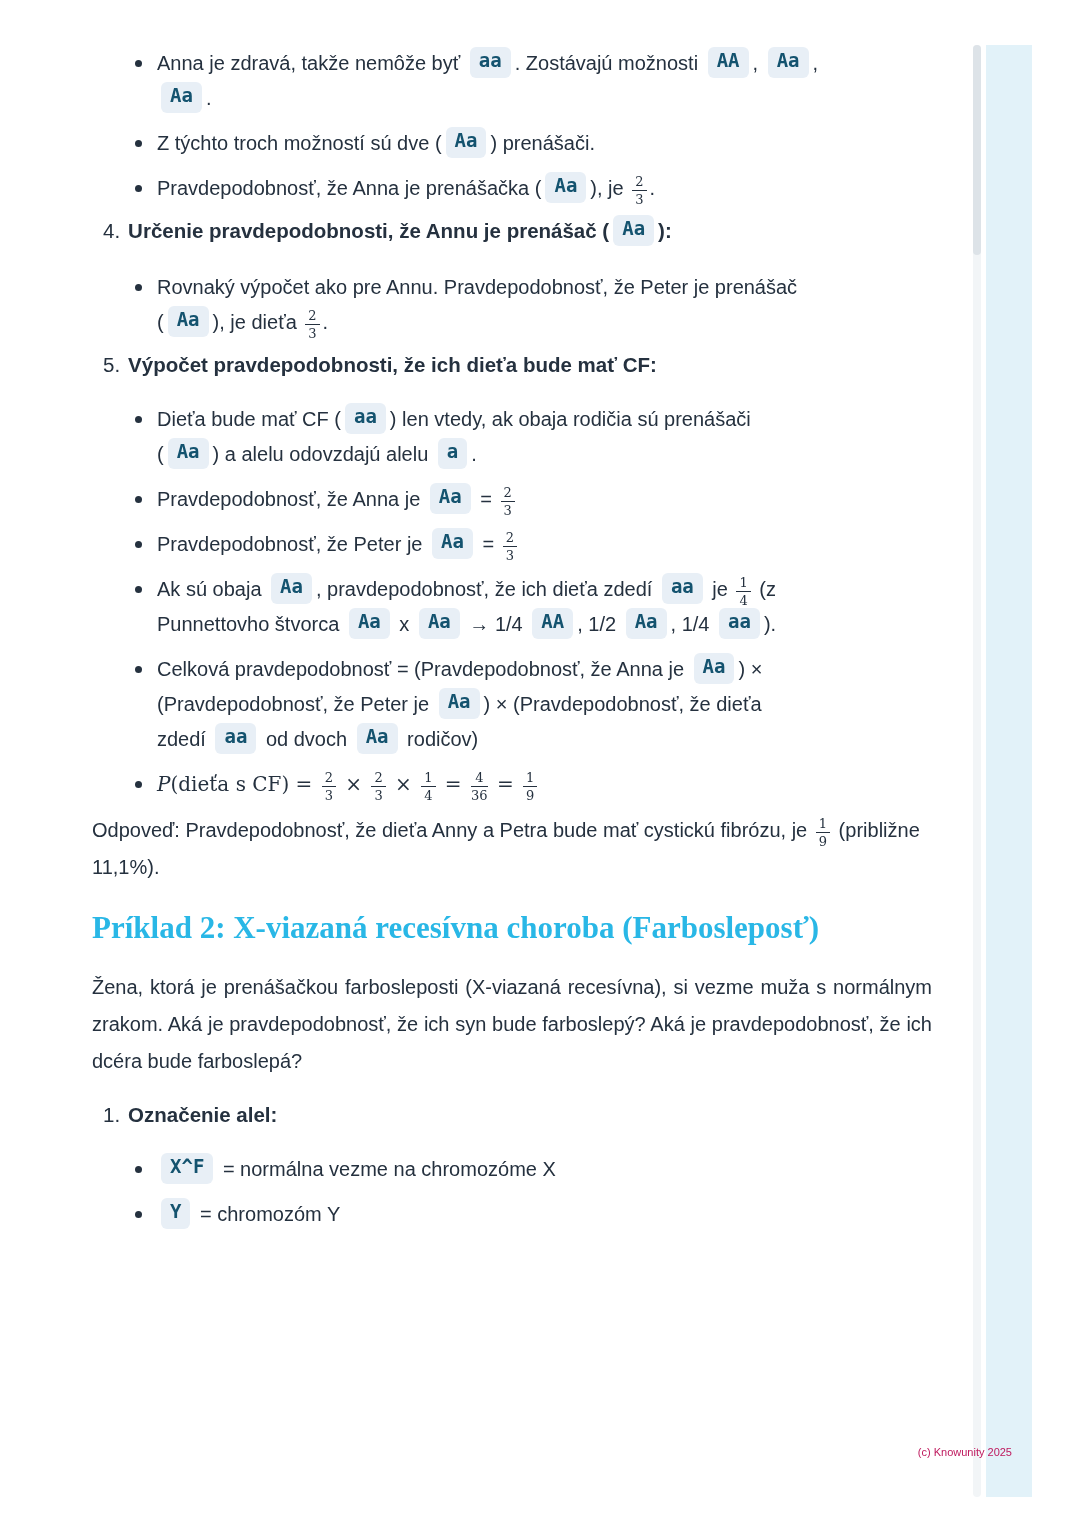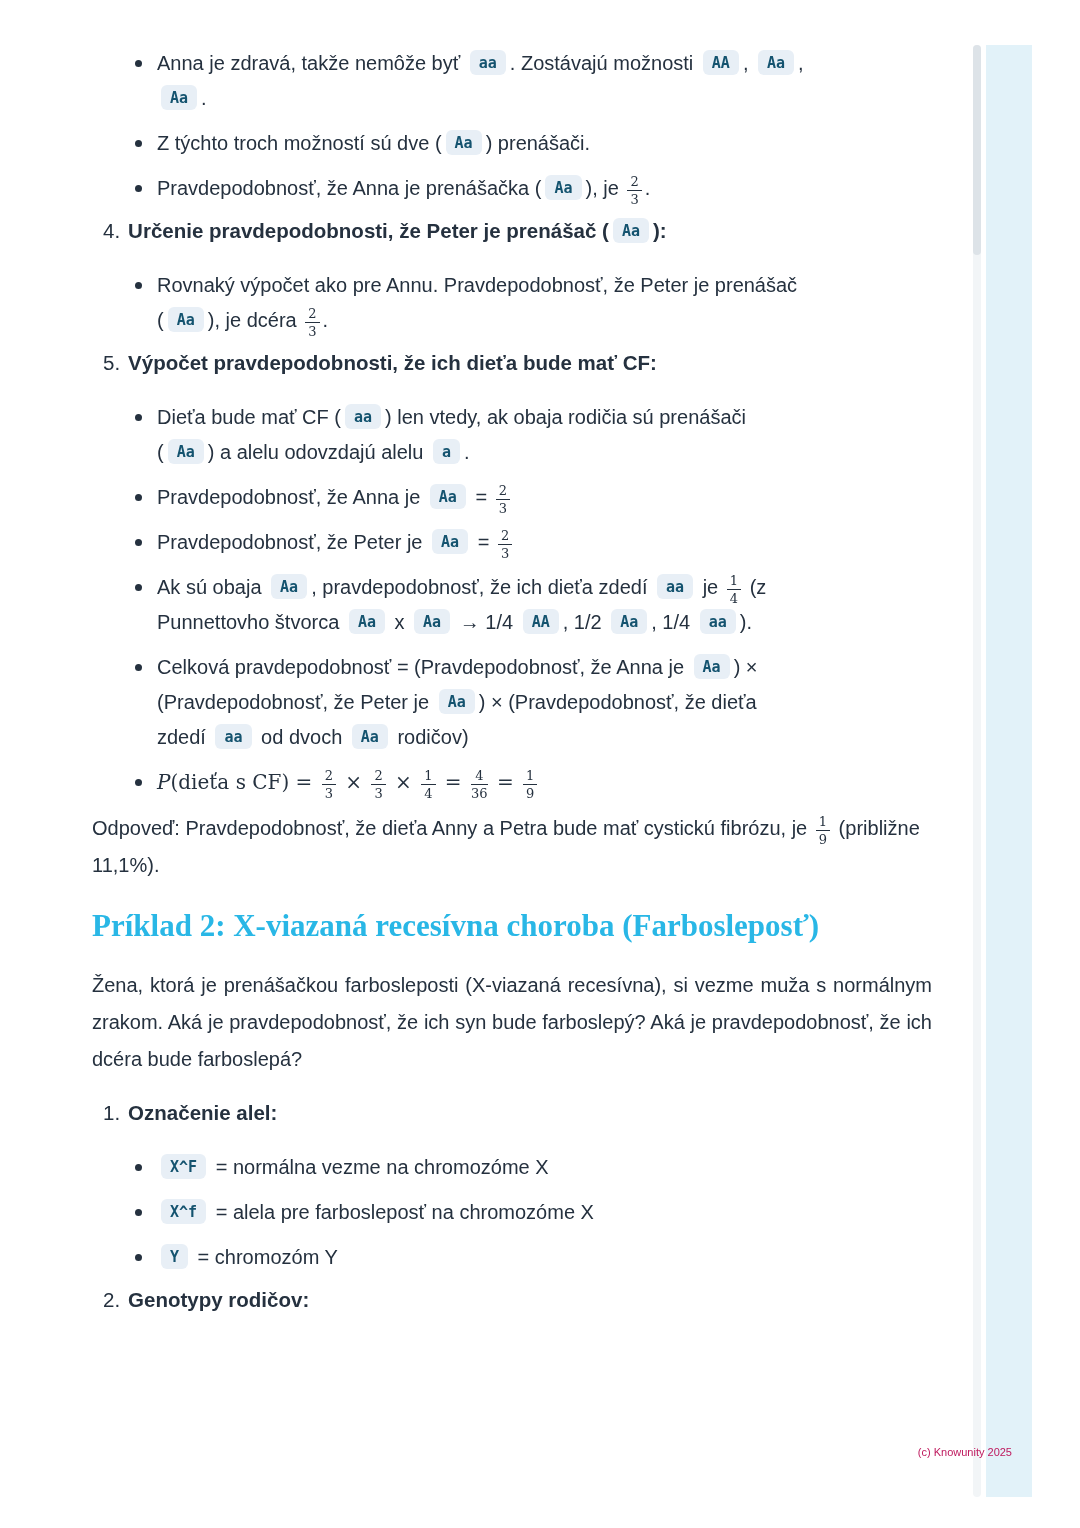--- a/index.html
+++ b/index.html
@@ -26,24 +26,24 @@
   .para { line-height: 37px; margin: 0 0 20px 0; }
   .para.justify { text-align: justify; }
 
   .h2 {
     margin: 12px 0 20px 0; font-size: 31px; line-height: 43px;
     font-weight: 700; color: var(--accent, #29b7e6); font-family: Liberation Serif, serif;
   }
 
   .code {
     display: inline-block; vertical-align: middle; position: relative; top: -2px;
-    margin: 0 4px; padding: 1px 9px 0; border-radius: 6px;
+    margin: 0 4px; padding: 1px 9px 6px; border-radius: 6px;
     background: var(--code-bg, #e8eff6); color: var(--code-color, #14536f);
     font-family: "DejaVu Sans Mono", "Liberation Mono", monospace;
-    font-weight: 700; font-size: 15px; line-height: 24px; white-space: nowrap;
+    font-weight: 700; font-size: 19px; line-height: 24px; white-space: nowrap;
   }
 
   .frac {
     display: inline-block; vertical-align: -9px; margin: 0 3px;
     text-align: center; font-family: "DejaVu Serif", "Liberation Serif", serif;
     line-height: 1;
   }
   .frac .fn { display: block; font-size: 13px; padding: 0 3px 2px; border-bottom: 1.3px solid #25313f; }
   .frac .fd { display: block; font-size: 13px; padding-top: 2px; }
 
@@ -71,43 +71,41 @@
 </head>
 <body>
 
 <div class="page">
   <div class="content">
       <ul class="bullets">
         <li><span>Anna je zdravá, takže nemôže byť </span><span class="code">aa</span><span>. Zostávajú možnosti </span><span class="code">AA</span><span>, </span><span class="code">Aa</span><span>,</span><br><span class="code">Aa</span><span>.</span></li>
         <li><span>Z týchto troch možností sú dve (</span><span class="code">Aa</span><span>) prenášači.</span></li>
         <li><span>Pravdepodobnosť, že Anna je prenášačka (</span><span class="code">Aa</span><span>), je </span><span class="frac"><span class="fn">2</span><span class="fd">3</span></span><span>.</span></li>
       </ul>
-      <div class="numbered"><span class="num">4.</span><span class="txt"><span>Určenie pravdepodobnosti, že Peter je prenášač (</span><span class="code">Aa</span><span>):</span></span></div>
+      <div class="numbered"><span class="num">4.</span><span class="txt"><span>Určenie pravdepodobnosti, že Annu je prenášač (</span><span class="code">Aa</span><span>):</span></span></div>
       <ul class="bullets">
-        <li><span>Rovnaký výpočet ako pre Annu. Pravdepodobnosť, že Peter je prenášač</span><br><span>(</span><span class="code">Aa</span><span>), je dcéra </span><span class="frac"><span class="fn">2</span><span class="fd">3</span></span><span>.</span></li>
+        <li><span>Rovnaký výpočet ako pre Annu. Pravdepodobnosť, že Peter je prenášač</span><br><span>(</span><span class="code">Aa</span><span>), je dieťa </span><span class="frac"><span class="fn">2</span><span class="fd">3</span></span><span>.</span></li>
       </ul>
       <div class="numbered"><span class="num">5.</span><span class="txt"><span>Výpočet pravdepodobnosti, že ich dieťa bude mať CF:</span></span></div>
       <ul class="bullets">
         <li><span>Dieťa bude mať CF (</span><span class="code">aa</span><span>) len vtedy, ak obaja rodičia sú prenášači</span><br><span>(</span><span class="code">Aa</span><span>) a alelu odovzdajú alelu </span><span class="code">a</span><span>.</span></li>
         <li><span>Pravdepodobnosť, že Anna je </span><span class="code">Aa</span><span> = </span><span class="frac"><span class="fn">2</span><span class="fd">3</span></span></li>
         <li><span>Pravdepodobnosť, že Peter je </span><span class="code">Aa</span><span> = </span><span class="frac"><span class="fn">2</span><span class="fd">3</span></span></li>
         <li><span>Ak sú obaja </span><span class="code">Aa</span><span>, pravdepodobnosť, že ich dieťa zdedí </span><span class="code">aa</span><span> je </span><span class="frac"><span class="fn">1</span><span class="fd">4</span></span><span> (z</span><br><span>Punnettovho štvorca </span><span class="code">Aa</span><span> x </span><span class="code">Aa</span><span> → 1/4 </span><span class="code">AA</span><span>, 1/2 </span><span class="code">Aa</span><span>, 1/4 </span><span class="code">aa</span><span>).</span></li>
         <li><span>Celková pravdepodobnosť = (Pravdepodobnosť, že Anna je </span><span class="code">Aa</span><span>) ×</span><br><span>(Pravdepodobnosť, že Peter je </span><span class="code">Aa</span><span>) × (Pravdepodobnosť, že dieťa</span><br><span>zdedí </span><span class="code">aa</span><span> od dvoch </span><span class="code">Aa</span><span> rodičov)</span></li>
         <li class="math"><span class="mathit">P</span><span>(dieťa s CF) = </span><span class="frac"><span class="fn">2</span><span class="fd">3</span></span><span> × </span><span class="frac"><span class="fn">2</span><span class="fd">3</span></span><span> × </span><span class="frac"><span class="fn">1</span><span class="fd">4</span></span><span> = </span><span class="frac"><span class="fn">4</span><span class="fd">36</span></span><span> = </span><span class="frac"><span class="fn">1</span><span class="fd">9</span></span></li>
       </ul>
       <div class="para"><span class="bold">Odpoveď:</span><span> Pravdepodobnosť, že dieťa Anny a Petra bude mať cystickú fibrózu, je </span><span class="frac"><span class="fn">1</span><span class="fd">9</span></span><span> (približne 11,1%).</span></div>
       <div class="h2">Príklad 2: X-viazaná recesívna choroba (Farbosleposť)</div>
       <div class="para justify"><span>Žena, ktorá je prenášačkou farbosleposti (X-viazaná recesívna), si vezme muža s normálnym zrakom. Aká je pravdepodobnosť, že ich syn bude farboslepý? Aká je pravdepodobnosť, že ich dcéra bude farboslepá?</span></div>
       <div class="numbered"><span class="num">1.</span><span class="txt"><span>Označenie alel:</span></span></div>
       <ul class="bullets">
         <li><span class="code">X^F</span><span> = normálna vezme na chromozóme X</span></li>
-        <li><span class="code">X^f</span><span> = alela pre farbosleposť na chromozóme X</span></li>
         <li><span class="code">Y</span><span> = chromozóm Y</span></li>
       </ul>
-      <div class="numbered"><span class="num">2.</span><span class="txt"><span>Genotypy rodičov:</span></span></div>
     </div>
 
   <div class="scroll-track">
     <div class="scroll-thumb"></div>
   </div>
   <div class="edge-panel"></div>
 
   <div class="watermark">(c) Knowunity 2025</div>
 </div>
 

